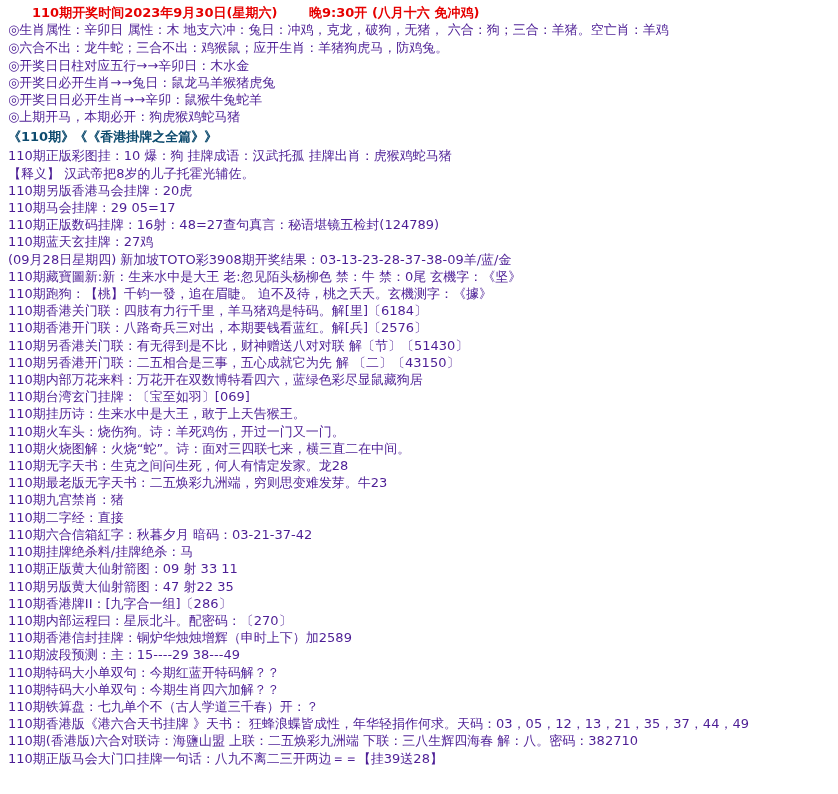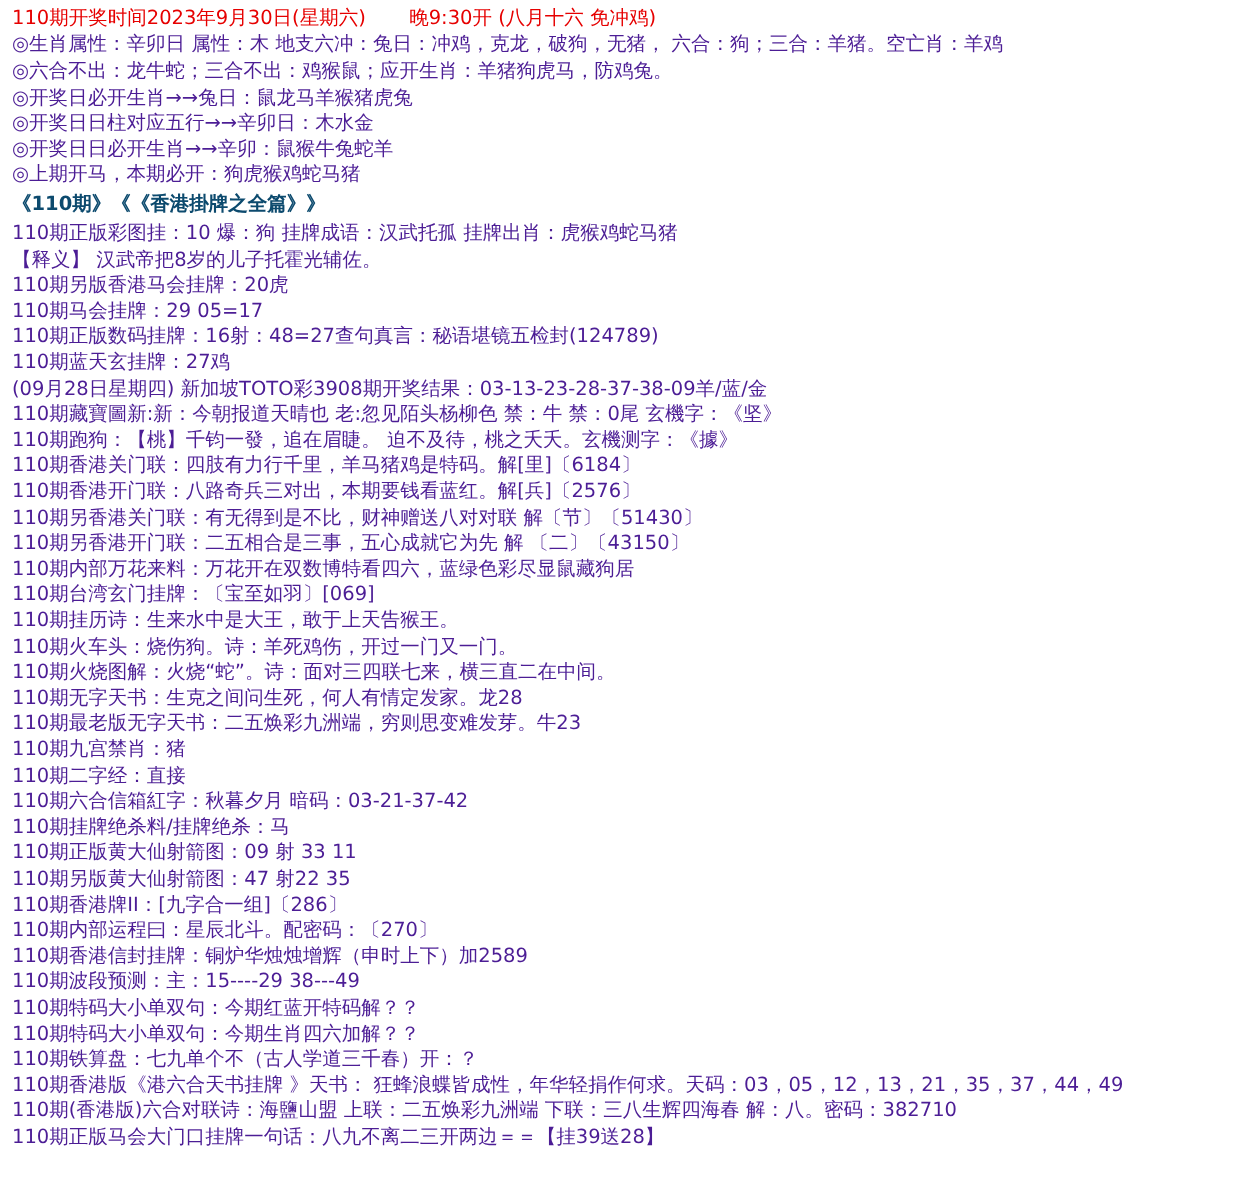--- a/index.html
+++ b/index.html
@@ -22,21 +22,22 @@
   .line {
     line-height: 17.2px;
     white-space: nowrap;
     letter-spacing: 0px;
   }
   .red {
     color: #4c1d95;
   }
   .hdr {
     color: #e60000;
-    font-weight: normal;
+    font-weight: bold;
+    margin-left: 24px;
   }
   .sec-top {
     margin-bottom: 1px;
   }
   .title-line {
     color: #0c4a6e;
     font-weight: bold;
     line-height: 19px;
     margin-top: 2px;
     margin-bottom: 1px;
@@ -51,43 +52,43 @@
     <span>110期开奖时间2023年9月30日(星期六)</span><span>&nbsp;&nbsp;&nbsp;&nbsp;&nbsp;&nbsp;&nbsp;</span><span>晚9:30开</span><span>&nbsp;</span><span>(八月十六</span><span>&nbsp;</span><span>免冲鸡)</span>
   </div>
 
   <div class="line red sec-top">
     <span>◎</span><span>生肖属性：</span><span>辛卯日 属性：木 地支六冲：兔日：冲鸡，克龙，破狗，无猪，   六合：狗；三合：羊猪。空亡肖：羊鸡</span>
   </div>
   <div class="line red">
     <span>◎</span><span>六合不出：龙牛蛇；三合不出：鸡猴鼠；应开生肖：羊猪狗虎马，防鸡兔。</span>
   </div>
   <div class="line red">
-    <span>◎</span><span>开奖日必开生肖→→兔日：鼠龙马羊猴猪虎兔</span>
+    <span>◎</span><span>开奖日日柱对应五行→→辛卯日：木水金</span>
   </div>
   <div class="line red">
-    <span>◎</span><span>开奖日日柱对应五行→→辛卯日：木水金</span>
+    <span>◎</span><span>开奖日必开生肖→→兔日：鼠龙马羊猴猪虎兔</span>
   </div>
   <div class="line red">
     <span>◎</span><span>开奖日日必开生肖→→辛卯：鼠猴牛兔蛇羊</span>
   </div>
   <div class="line red">
     <span>◎</span><span>上期开马，本期必开：狗虎猴鸡蛇马猪</span>
   </div>
 
   <div class="line title-line">《110期》《《香港掛牌之全篇》》</div>
 
   <div>
     <div class="line red">110期正版彩图挂：10 爆：狗 挂牌成语：汉武托孤  挂牌出肖：虎猴鸡蛇马猪</div>
     <div class="line red">【释义】  汉武帝把8岁的儿子托霍光辅佐。</div>
     <div class="line red">110期另版香港马会挂牌：20虎</div>
     <div class="line red">110期马会挂牌：29 05=17</div>
     <div class="line red">110期正版数码挂牌：16射：48=27查句真言：秘语堪镜五检封(124789)</div>
     <div class="line red">110期蓝天玄挂牌：27鸡</div>
     <div class="line red">(09月28日星期四) 新加坡TOTO彩3908期开奖结果：03-13-23-28-37-38-09羊/蓝/金</div>
-    <div class="line red">110期藏寶圖新:新：今朝报道天晴也  老:忽见陌头杨柳色  禁：牛  禁：0尾  玄機字：《坚》</div>
+    <div class="line red">110期藏寶圖新:新：生来水中是大王  老:忽见陌头杨柳色  禁：牛  禁：0尾  玄機字：《坚》</div>
     <div class="line red">110期跑狗：【桃】千钧一發，追在眉睫。  迫不及待，桃之夭夭。玄機测字：《據》</div>
     <div class="line red">110期香港关门联：四肢有力行千里，羊马猪鸡是特码。解[里]〔6184〕</div>
     <div class="line red">110期香港开门联：八路奇兵三对出，本期要钱看蓝红。解[兵]〔2576〕</div>
     <div class="line red">110期另香港关门联：有无得到是不比，财神赠送八对对联 解〔节〕〔51430〕</div>
     <div class="line red">110期另香港开门联：二五相合是三事，五心成就它为先  解 〔二〕〔43150〕</div>
     <div class="line red">110期内部万花来料：万花开在双数博特看四六，蓝绿色彩尽显鼠藏狗居</div>
     <div class="line red">110期台湾玄门挂牌：〔宝至如羽〕[069]</div>
     <div class="line red">110期挂历诗：生来水中是大王，敢于上天告猴王。</div>
     <div class="line red">110期火车头：烧伤狗。诗：羊死鸡伤，开过一门又一门。</div>
     <div class="line red">110期火烧图解：火烧“蛇”。诗：面对三四联七来，横三直二在中间。</div>

